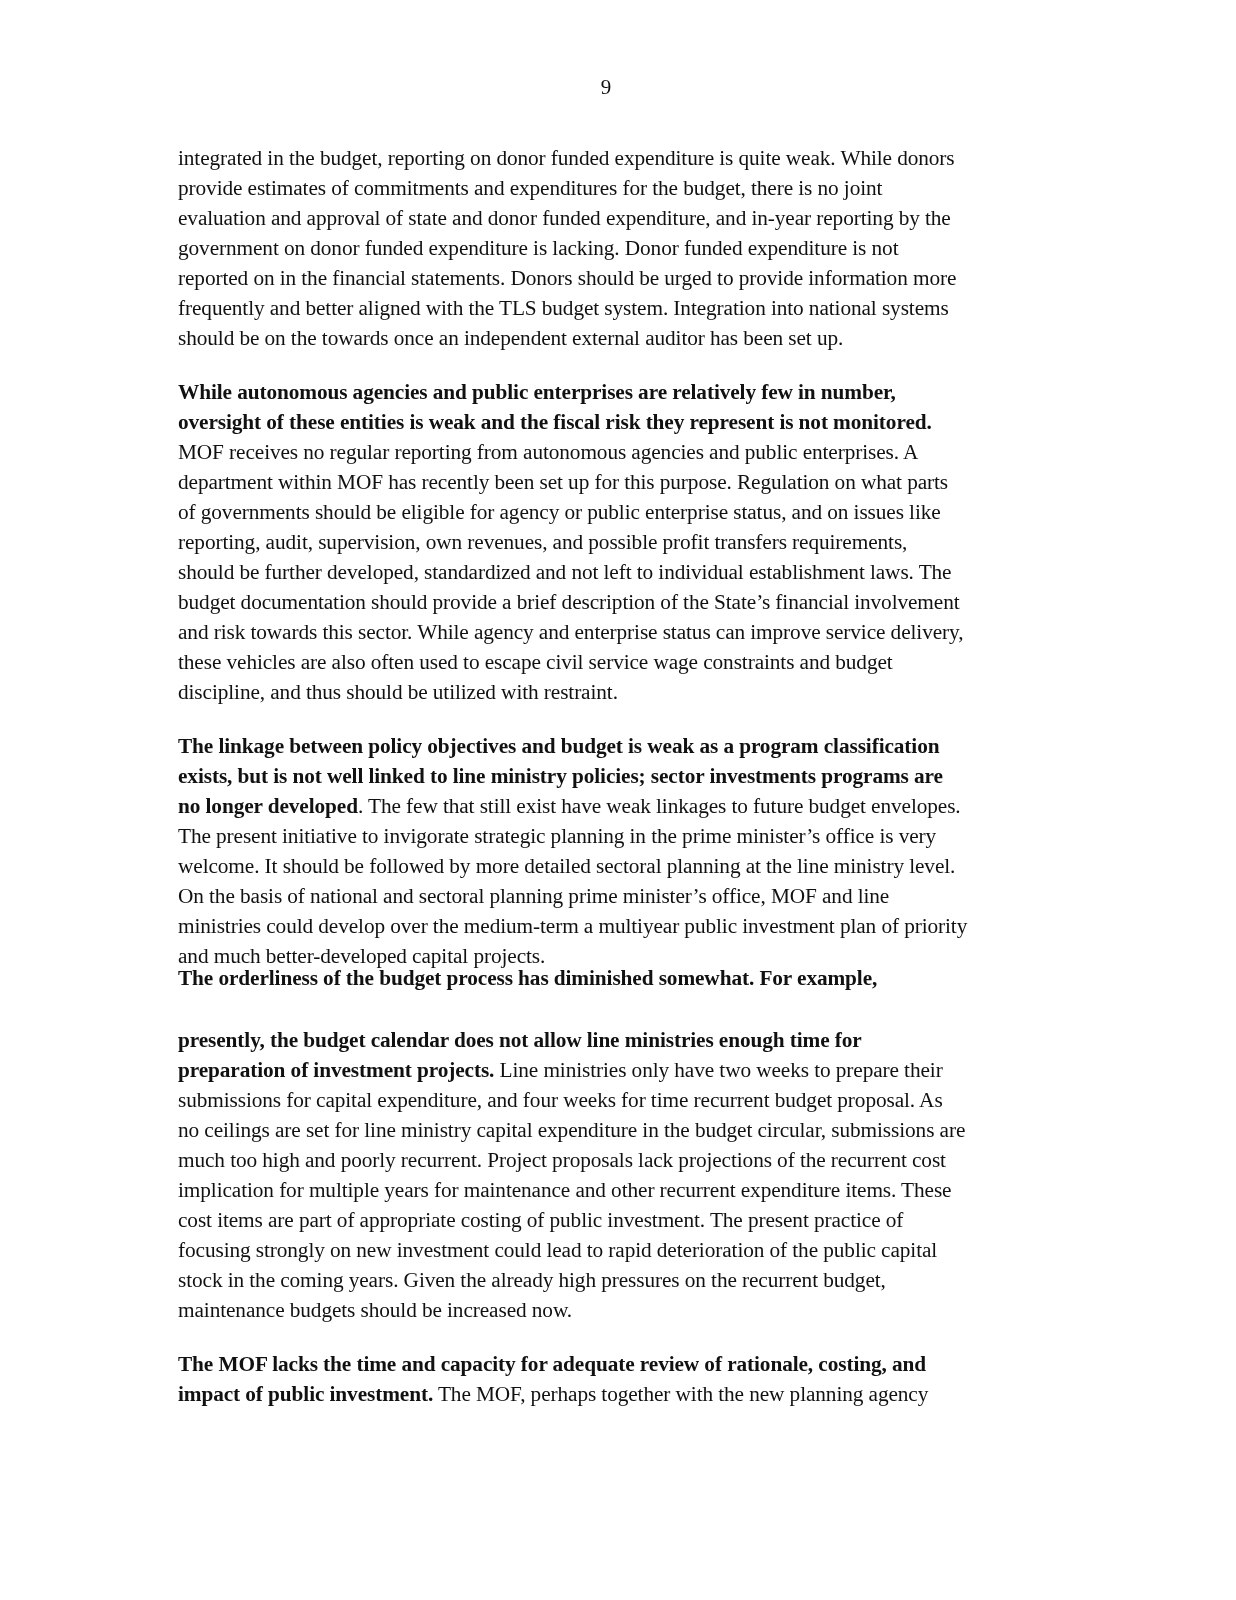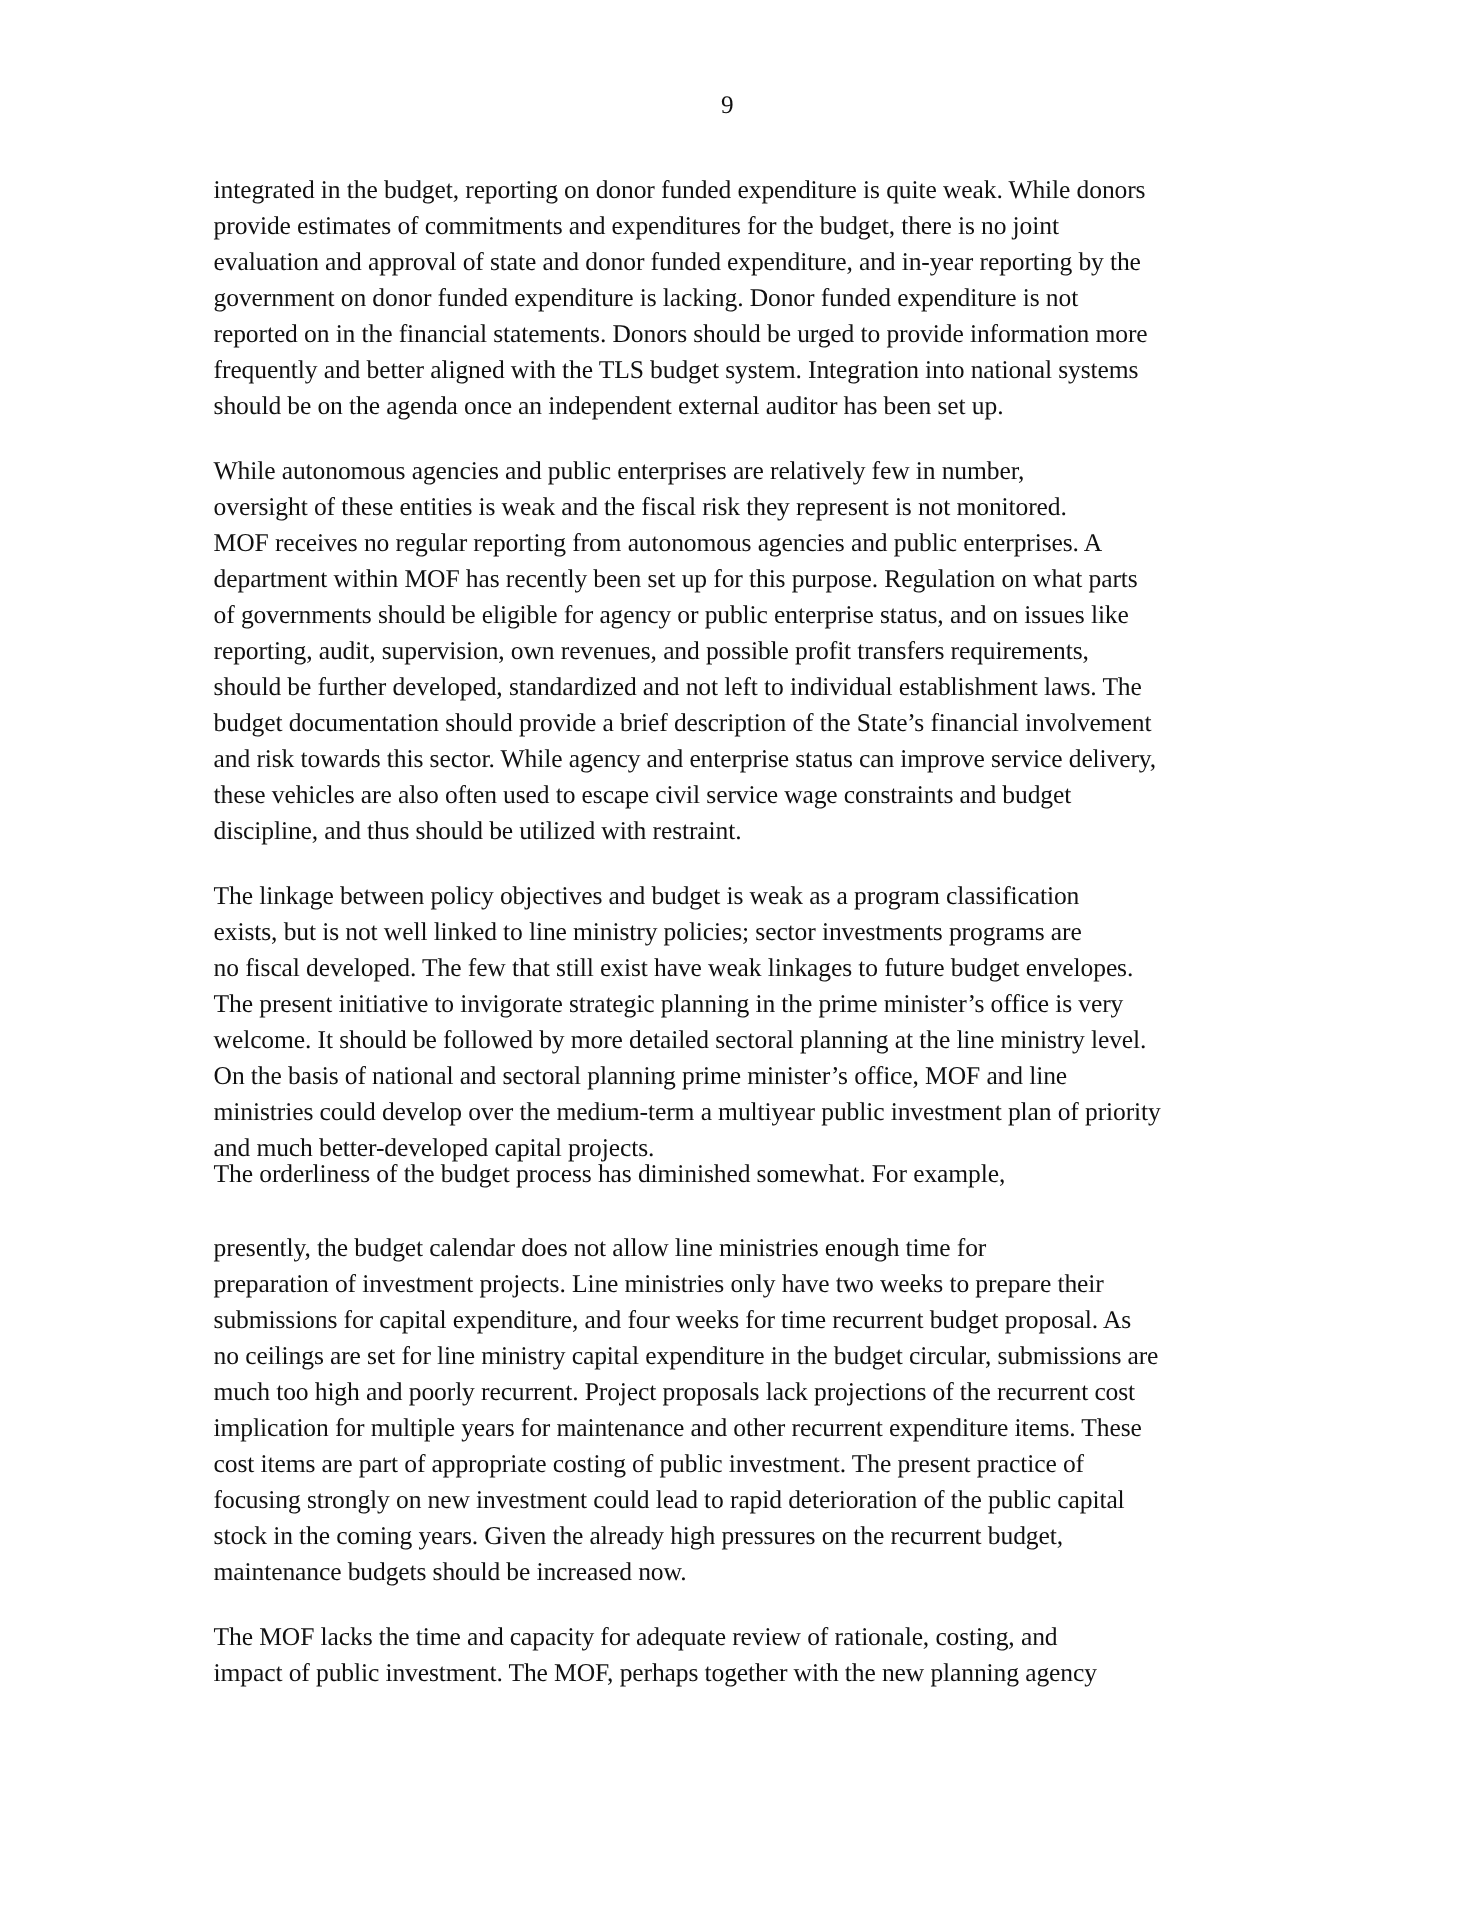--- a/index.html
+++ b/index.html
@@ -33,57 +33,57 @@
     }
     .line {
       position: absolute;
       left: 178px;
       font-size: 21.3px;
       line-height: 26px;
       white-space: nowrap;
       letter-spacing: -0.1px;
       text-align: right;
     }
-    .b { font-weight: normal; }
+    .b { font-weight: bold; }
   </style>
 </head>
 <body>
 
 <div class="page">
 
   <div class="page-number">9</div>
 
   <div>
     <div class="line" style="top:145px"><span>integrated in the budget, reporting on donor funded expenditure is quite weak. While donors</span></div>
     <div class="line" style="top:175px"><span>provide estimates of commitments and expenditures for the budget, there is no joint</span></div>
     <div class="line" style="top:205px"><span>evaluation and approval of state and donor funded expenditure, and in-year reporting by the</span></div>
     <div class="line" style="top:235px"><span>government on donor funded expenditure is lacking. Donor funded expenditure is not</span></div>
     <div class="line" style="top:265px"><span>reported on in the financial statements. Donors should be urged to provide information more</span></div>
     <div class="line" style="top:295px"><span>frequently and better aligned with the TLS budget system. Integration into national systems</span></div>
-    <div class="line" style="top:325px"><span>should be on the agenda once an independent external auditor has been set up.</span></div>
+    <div class="line" style="top:325px"><span>should be on the towards once an independent external auditor has been set up.</span></div>
   </div>
 
   <div>
     <div class="line" style="top:379px"><span class="b">While autonomous agencies and public enterprises are relatively few in number,</span><span></span></div>
     <div class="line" style="top:409px"><span class="b">oversight of these entities is weak and the fiscal risk they represent is not monitored.</span><span></span></div>
     <div class="line" style="top:439px"><span>MOF receives no regular reporting from autonomous agencies and public enterprises. A</span></div>
     <div class="line" style="top:469px"><span>department within MOF has recently been set up for this purpose. Regulation on what parts</span></div>
     <div class="line" style="top:499px"><span>of governments should be eligible for agency or public enterprise status, and on issues like</span></div>
     <div class="line" style="top:529px"><span>reporting, audit, supervision, own revenues, and possible profit transfers requirements,</span></div>
     <div class="line" style="top:559px"><span>should be further developed, standardized and not left to individual establishment laws. The</span></div>
     <div class="line" style="top:589px"><span>budget documentation should provide a brief description of the State’s financial involvement</span></div>
     <div class="line" style="top:619px"><span>and risk towards this sector. While agency and enterprise status can improve service delivery,</span></div>
     <div class="line" style="top:649px"><span>these vehicles are also often used to escape civil service wage constraints and budget</span></div>
     <div class="line" style="top:679px"><span>discipline, and thus should be utilized with restraint.</span></div>
   </div>
 
   <div>
     <div class="line" style="top:733px"><span class="b">The linkage between policy objectives and budget is weak as a program classification</span><span></span></div>
     <div class="line" style="top:763px"><span class="b">exists, but is not well linked to line ministry policies; sector investments programs are</span><span></span></div>
-    <div class="line" style="top:793px"><span class="b">no fiscal developed</span><span>. The few that still exist have weak linkages to future budget envelopes.</span></div>
+    <div class="line" style="top:793px"><span class="b">no longer developed</span><span>. The few that still exist have weak linkages to future budget envelopes.</span></div>
     <div class="line" style="top:823px"><span>The present initiative to invigorate strategic planning in the prime minister’s office is very</span></div>
     <div class="line" style="top:853px"><span>welcome. It should be followed by more detailed sectoral planning at the line ministry level.</span></div>
     <div class="line" style="top:883px"><span>On the basis of national and sectoral planning prime minister’s office, MOF and line</span></div>
     <div class="line" style="top:913px"><span>ministries could develop over the medium-term a multiyear public investment plan of priority</span></div>
     <div class="line" style="top:943px"><span>and much better-developed capital projects.</span></div>
   </div>
 
   <div>
     <div class="line" style="top:965px"><span class="b">The orderliness of the budget process has diminished somewhat. For example,</span><span></span></div>
     <div class="line" style="top:1027px"><span class="b">presently, the budget calendar does not allow line ministries enough time for</span><span></span></div>

